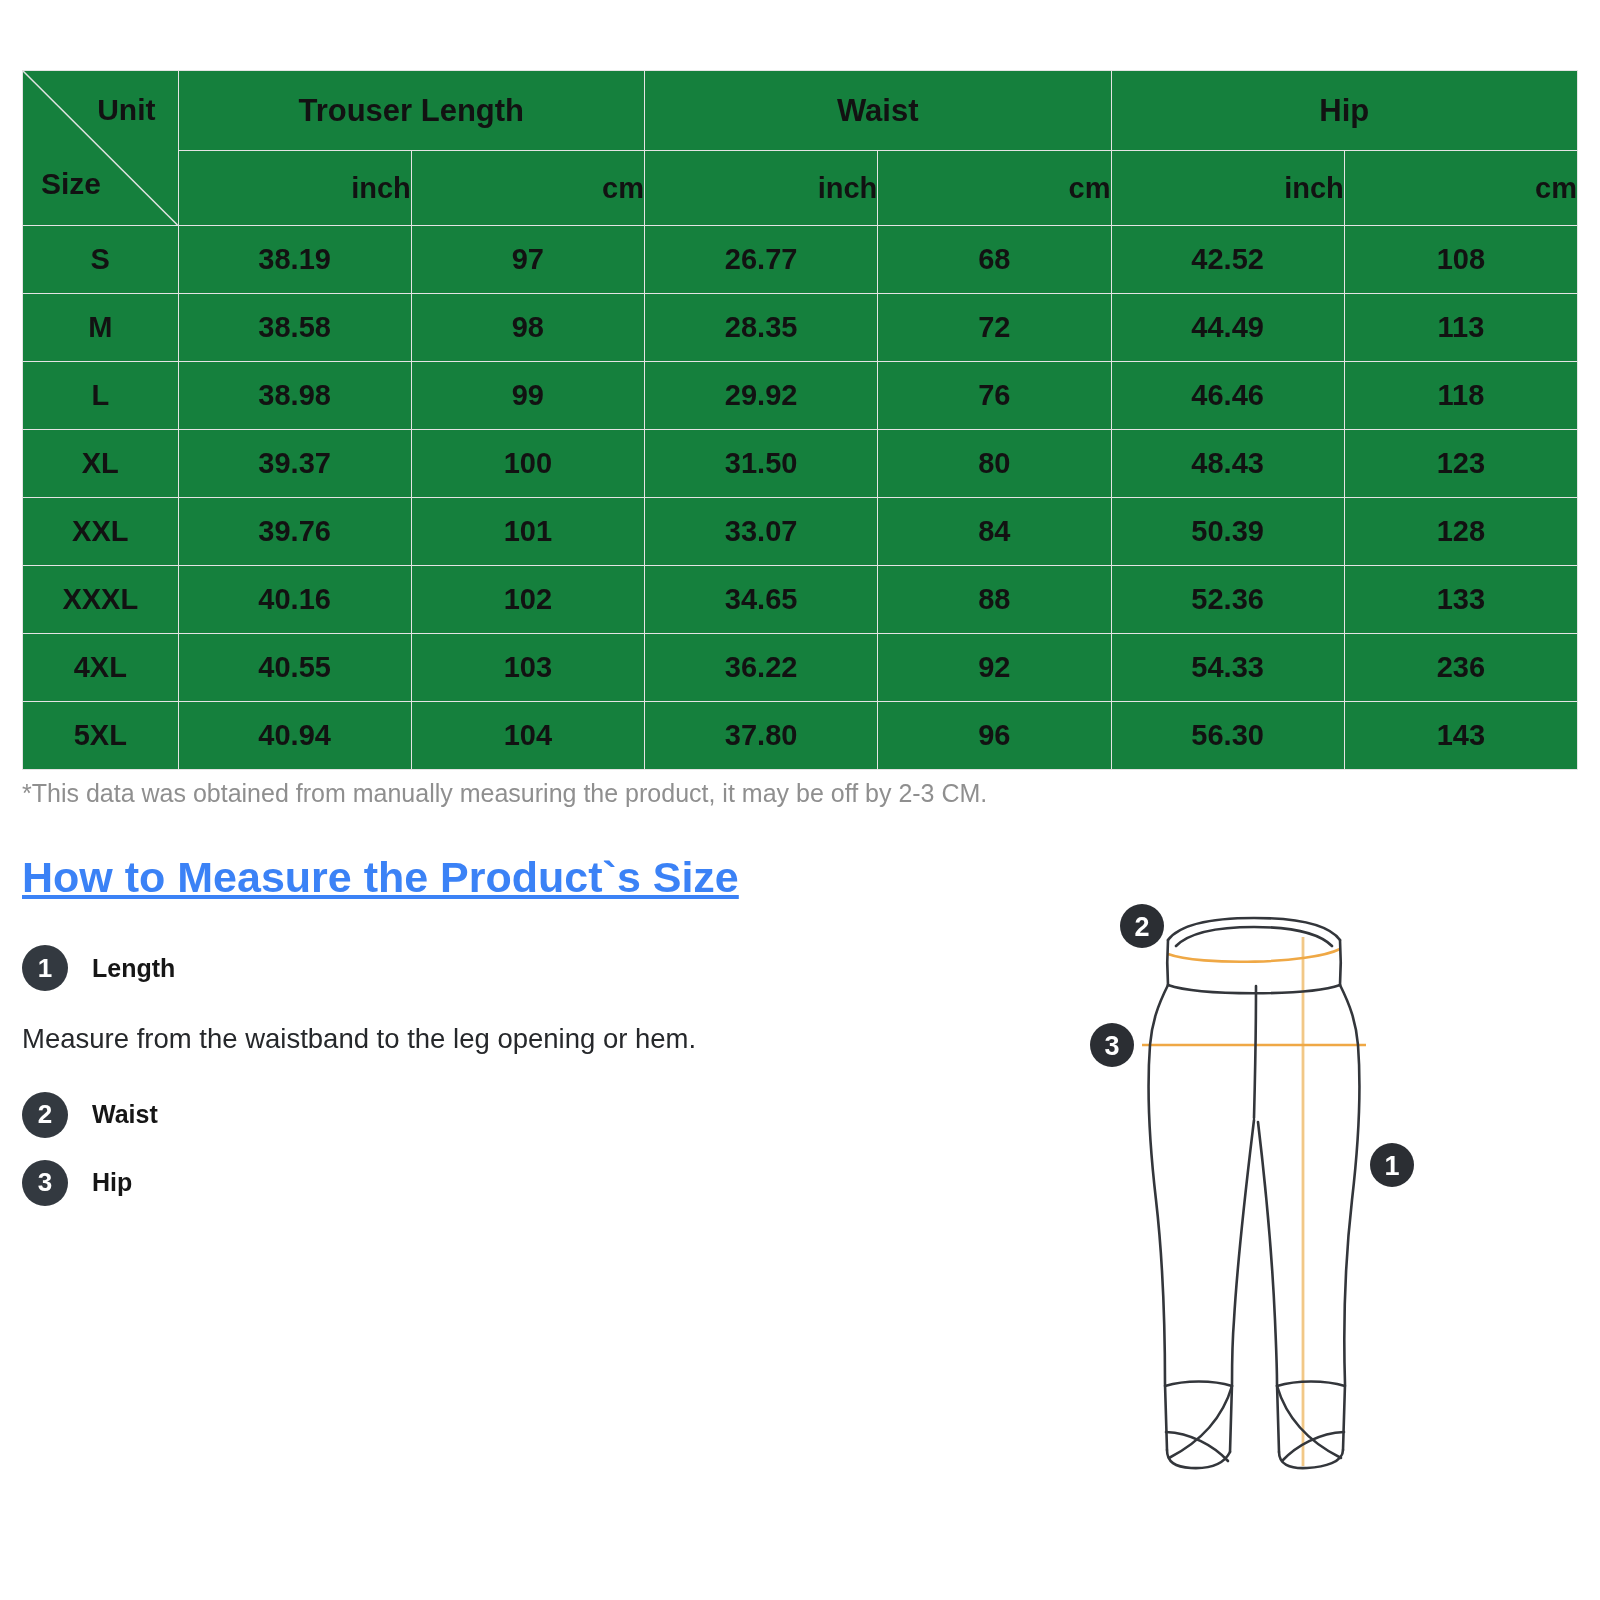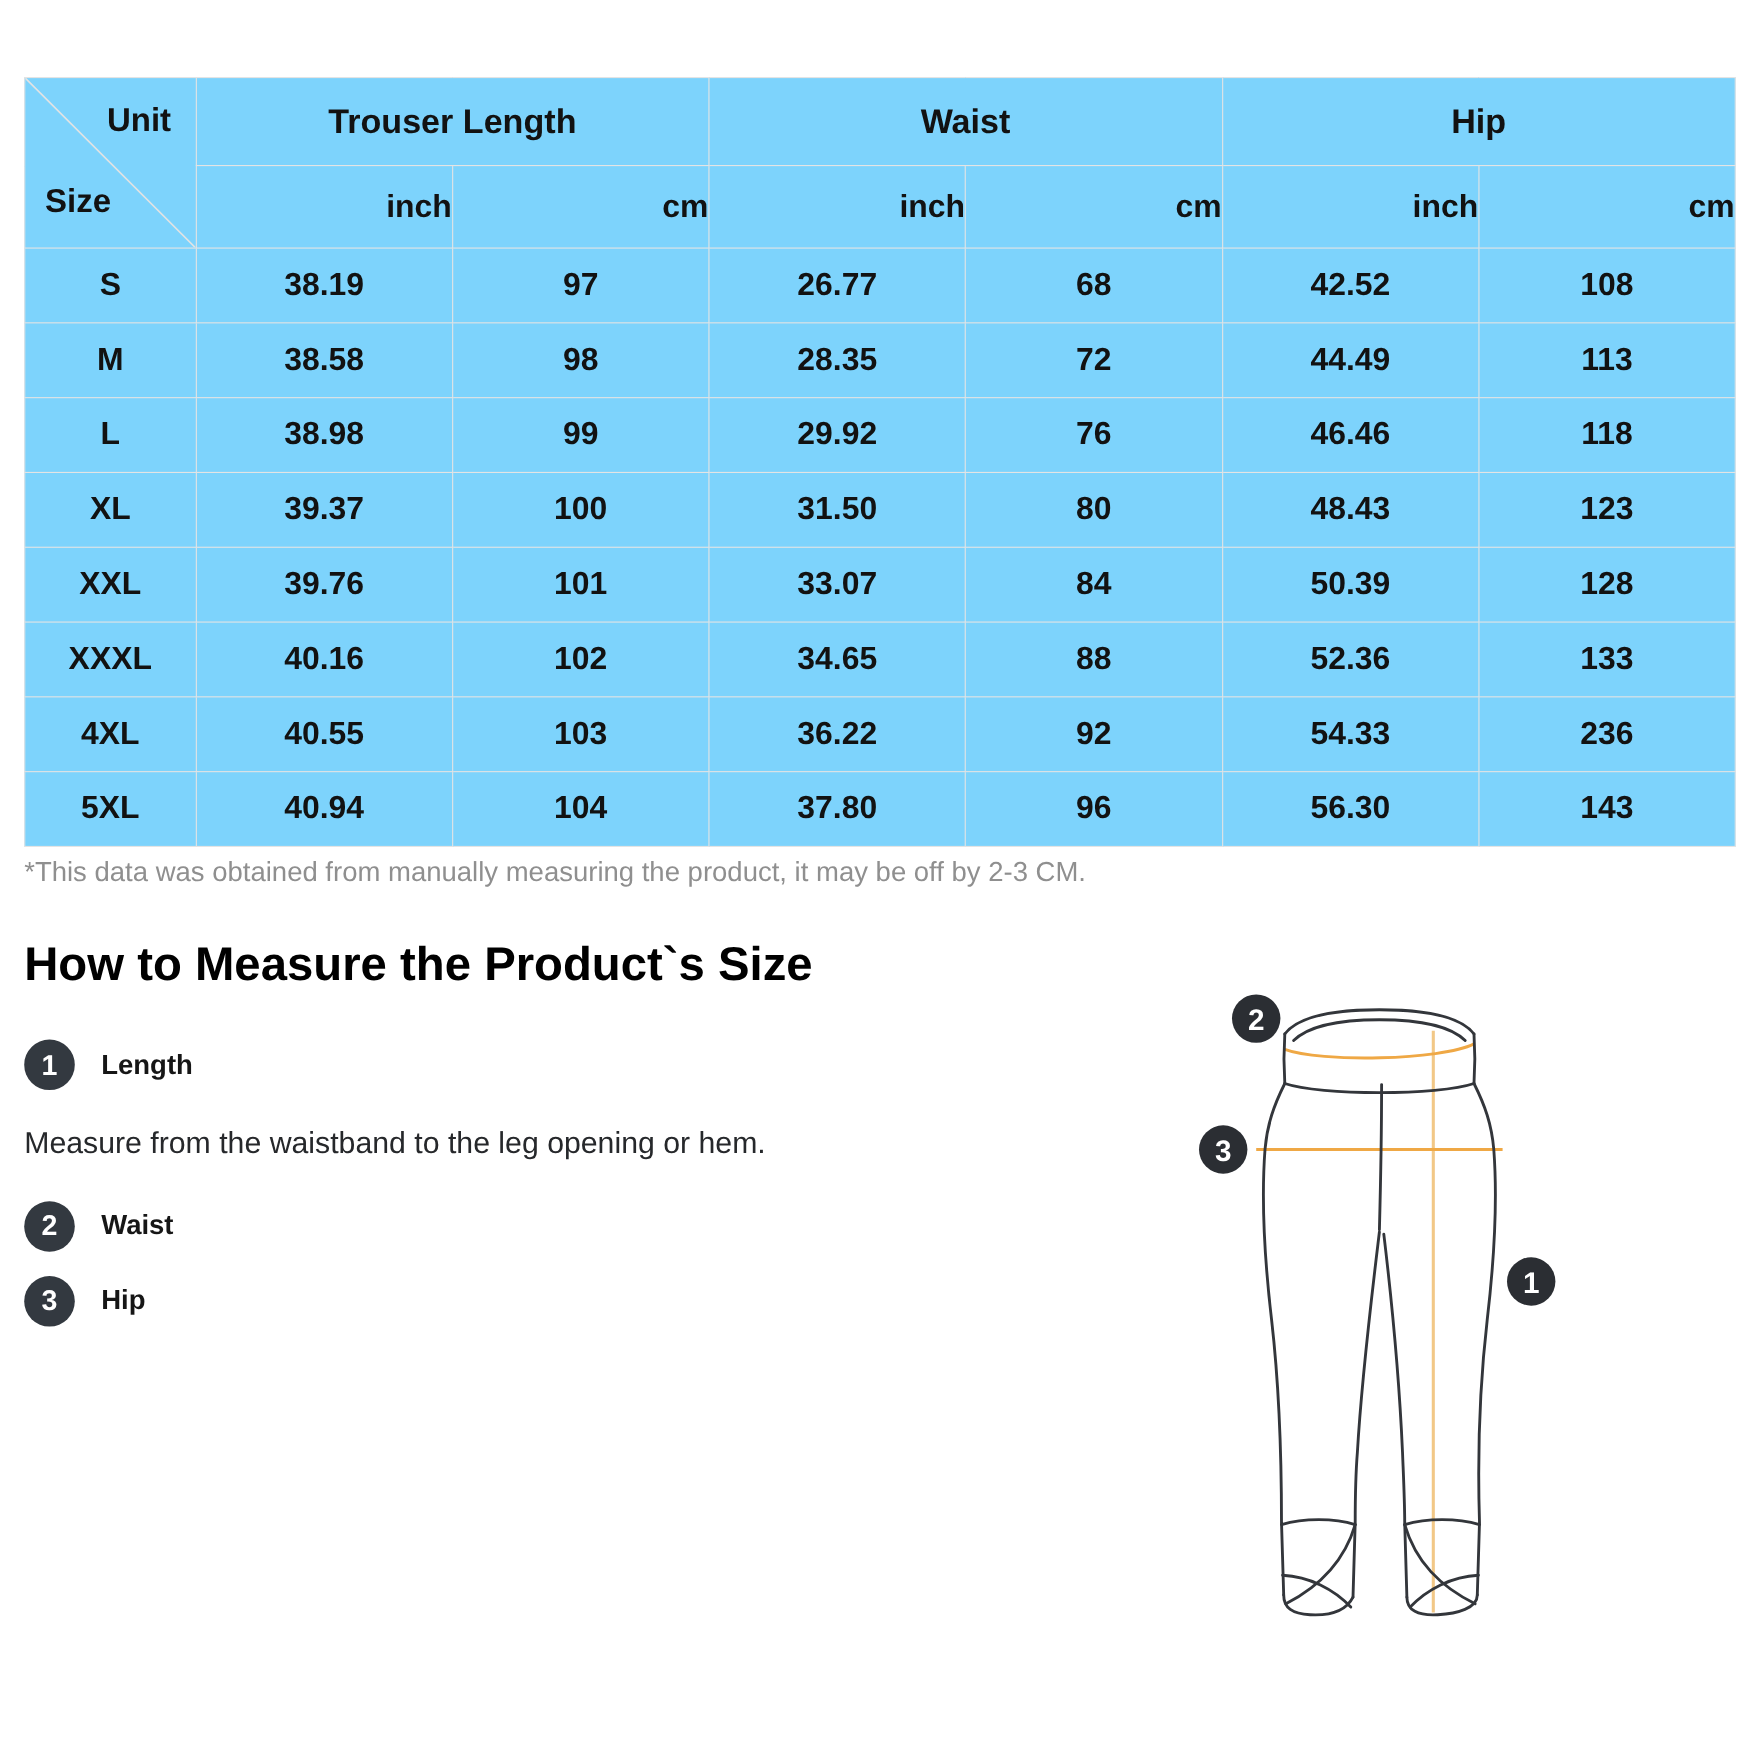--- a/index.html
+++ b/index.html
@@ -3,42 +3,42 @@
 <meta charset="utf-8">
 <style>
   html,body{margin:0;padding:0;}
   body{
     width:1600px;height:1600px;position:relative;background:#ffffff;
     font-family:"Liberation Sans",sans-serif;color:#1b1d1f;overflow:hidden;
   }
 
   
   .table-wrap{position:absolute;left:22px;top:70px;width:1556px;}
-  table.size-chart{width:100%;border-collapse:collapse;table-layout:fixed;background:#7dd3fc;}
+  table.size-chart{width:100%;border-collapse:collapse;table-layout:fixed;background:#15803d;}
   table.size-chart th,table.size-chart td{
     border:1px solid #e4e4e4;text-align:center;vertical-align:middle;
     font-weight:bold;color:#121212;padding:0;
   }
   col.c-size{width:10%;}
   col.c-val{width:15%;}
   tr.group-row th{height:79px;font-size:31px;}
   tr.unit-row th{height:74px;font-size:29px;text-align:right;}
   tbody th,tbody td{height:67px;font-size:29px;}
 
   th.corner{position:relative;}
   th.corner svg.diag-line{position:absolute;inset:0;width:100%;height:100%;}
   th.corner svg.diag-line line{stroke:#e3e3e3;stroke-width:1.5;}
   .corner-unit{position:absolute;top:22px;right:22px;font-size:30px;}
   .corner-size{position:absolute;bottom:24px;left:18px;font-size:30px;}
 
   
   .footnote{position:absolute;left:22px;top:779px;font-size:25px;color:#8f8f8f;}
 
   
-  .guide-title{position:absolute;left:22px;top:853px;font-size:43px;font-weight:bold;color:#000000;}
+  .guide-title{position:absolute;left:22px;top:853px;font-size:43px;font-weight:bold;color:#3b82f6;text-decoration:underline;}
   .steps{position:absolute;left:22px;top:933px;width:880px;}
   .step-head{display:flex;align-items:center;gap:24px;}
   .step-head.h1{margin-top:12px;}
   .step-head.h2{margin-top:30px;}
   .step-head.h3{margin-top:22px;}
   .step-num{
     width:46px;height:46px;border-radius:50%;background:#333940;color:#ffffff;
     font-size:26px;font-weight:bold;display:flex;align-items:center;justify-content:center;
     flex:0 0 46px;
   }

